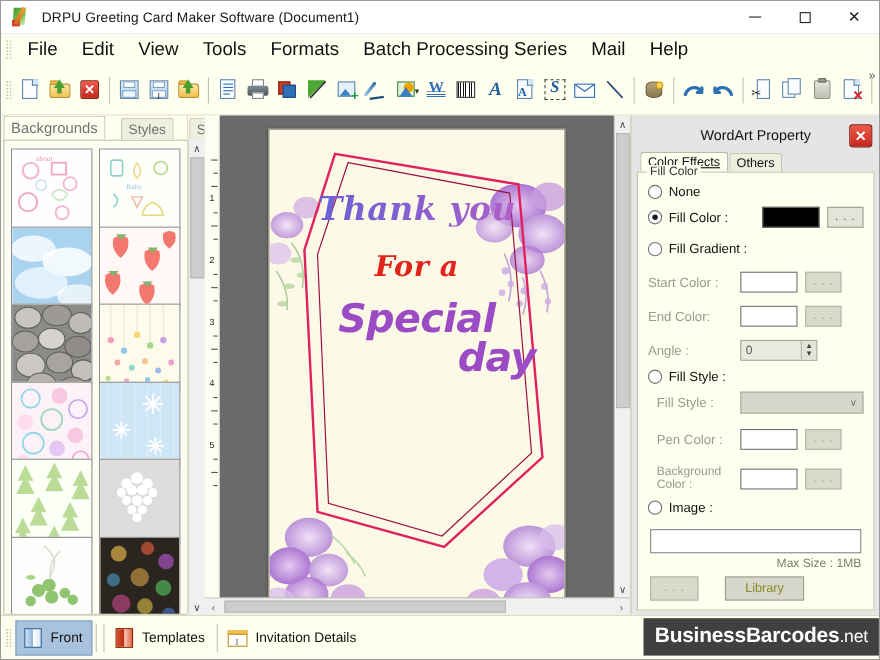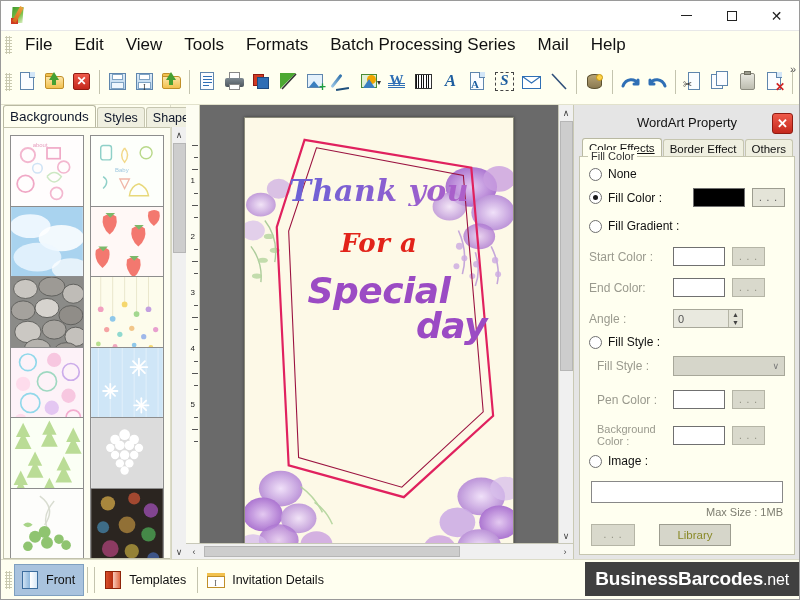--- a/index.html
+++ b/index.html
@@ -157,24 +157,24 @@
 
   
   .left-panel {
     width: 170px; min-width: 170px;
     display: flex; flex-direction: column;
     background: #fffff0;
     border-right: 1px solid #dcdcc8;
   }
   .lp-tabs { display: flex; align-items: flex-end; height: 22px; padding-left: 2px; }
   .lp-tab {
-    font-size: 12.5px; color: #0f172a;
+    font-size: 12.5px; color: #737373;
     padding: 3px 6px 2px 6px;
     border: 1px solid #c6c6b0; border-bottom: none;
-    background: #efefe0; margin-right: 1px;
+    background: #efefe0; margin-right: 14px;
     border-radius: 3px 3px 0 0;
   }
   .lp-tab.active { background: #fffff0; border-color: #b9b9a2; padding-bottom: 3px; font-size: 13.5px; }
   .thumbs-wrap {
     flex: 1; display: flex; min-height: 0;
     border: 1px solid #c2c2ac; border-right: none; background: #fdfdf2;
     margin: 0 0 0 2px;
   }
   .thumbs {
     flex: 1; display: grid;
@@ -362,20 +362,21 @@
 <body>
 
 <div id="app">
 
   <div class="titlebar">
     <div class="title-icon">
       <span class="pg"></span>
         <span class="red"></span>
         <span class="pen"></span>
     </div>
+    <span class="title-text">DRPU Greeting Card Maker Software (Document1)</span>
     <div class="win-controls">
       <div class="win-btn">
           <span class="wc-min"></span>
         </div>
       <div class="win-btn">
           <span class="wc-max"></span>
         </div>
       <div class="win-btn close">
           <span class="wc-close">✕</span>
         </div>
@@ -964,21 +965,20 @@
       </div>
     </div>
 
     <div class="right-panel">
       <div class="rp-head">
         <span class="rp-title">WordArt Property</span>
         <span class="rp-close">✕</span>
       </div>
       <div class="rp-tabs">
         <div class="rp-tab active">Color Effects</div>
-        <div class="rp-tab">Border Effect</div>
         <div class="rp-tab">Others</div>
       </div>
 
       <div class="group">
         <span class="group-label">Fill Color</span>
 
         <div class="row">
           <span class="radio"></span>
           <span class="lbl">None</span>
         </div>

